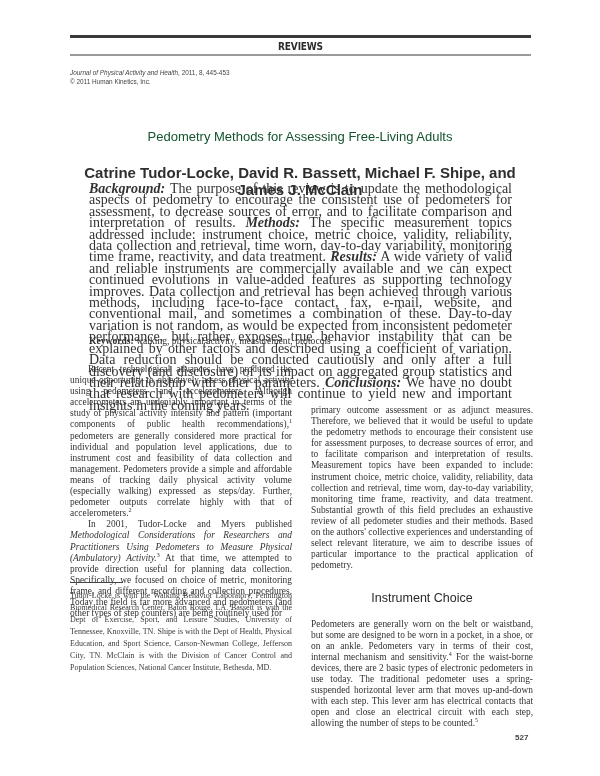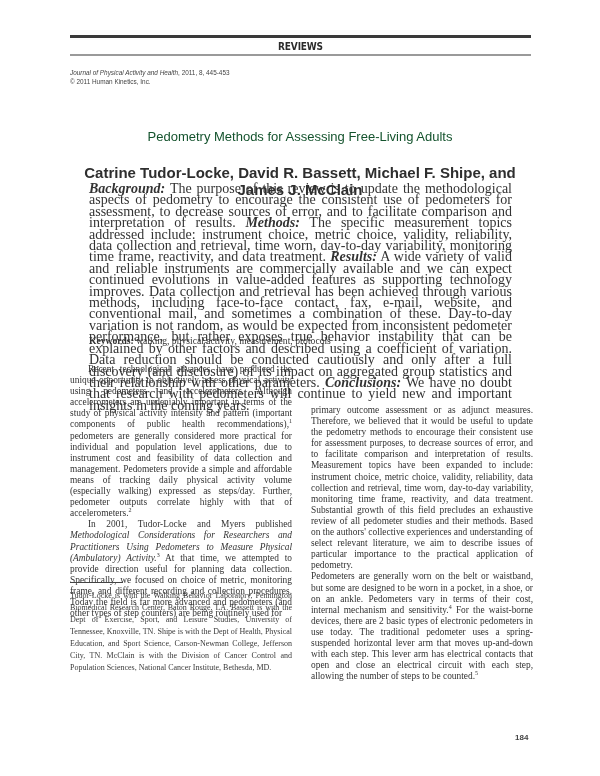--- a/index.html
+++ b/index.html
@@ -58,16 +58,17 @@
 <div class="col col-left">
   <p class="indent"><span>Recent technological advances have produced the unique opportunity to objectively assess physical activity using pedometers and accelerometers. Although accelerometers are undeniably important in terms of the study of physical activity intensity and pattern (important components of public health recommendations),</span><sup>1</sup><span> pedometers are generally considered more practical for individual and population level applications, due to instrument cost and feasibility of data collection and management. Pedometers provide a simple and affordable means of tracking daily physical activity volume (especially walking) expressed as steps/day. Further, pedometer outputs correlate highly with that of accelerometers.</span><sup>2</sup></p>
   <p class="indent"><span>In 2001, Tudor-Locke and Myers published </span><i>Methodological Considerations for Researchers and Practitioners Using Pedometers to Measure Physical (Ambulatory) Activity.</i><sup>3</sup><span> At that time, we attempted to provide direction useful for planning data collection. Specifically, we focused on choice of metric, monitoring frame, and different recording and collection procedures. Today the field is far more advanced and pedometers (and other types of step counters) are being routinely used for</span></p>
 </div>
 
 <div class="footnote-rule"></div>
 <div class="footnote">Tudor-Locke is with the Walking Behavior Laboratory, Pennington Biomedical Research Center, Baton Rouge, LA. Bassett is with the Dept of Exercise, Sport, and Leisure Studies, University of Tennessee, Knoxville, TN. Shipe is with the Dept of Health, Physical Education, and Sport Science, Carson-Newman College, Jefferson City, TN. McClain is with the Division of Cancer Control and Population Sciences, National Cancer Institute, Bethesda, MD.</div>
 
 <div class="col col-right">
   <p>primary outcome assessment or as adjunct measures. Therefore, we believed that it would be useful to update the pedometry methods to encourage their consistent use for assessment purposes, to decrease sources of error, and to facilitate comparison and interpretation of results. Measurement topics have been expanded to include: instrument choice, metric choice, validity, reliability, data collection and retrieval, time worn, day-to-day variability, monitoring time frame, reactivity, and data treatment. Substantial growth of this field precludes an exhaustive review of all pedometer studies and their methods. Based on the authors' collective experiences and understanding of select relevant literature, we aim to describe issues of particular importance to the practical application of pedometry.</p>
+  <div class="h2">Instrument Choice</div>
   <p><span>Pedometers are generally worn on the belt or waistband, but some are designed to be worn in a pocket, in a shoe, or on an ankle. Pedometers vary in terms of their cost, internal mechanism and sensitivity.</span><sup>4</sup><span> For the waist-borne devices, there are 2 basic types of electronic pedometers in use today. The traditional pedometer uses a spring-suspended horizontal lever arm that moves up-and-down with each step. This lever arm has electrical contacts that open and close an electrical circuit with each step, allowing the number of steps to be counted.</span><sup>5</sup></p>
 </div>
 
-<div class="page-number">184</div>
+<div class="page-number">527</div>
 
 </body></html>

